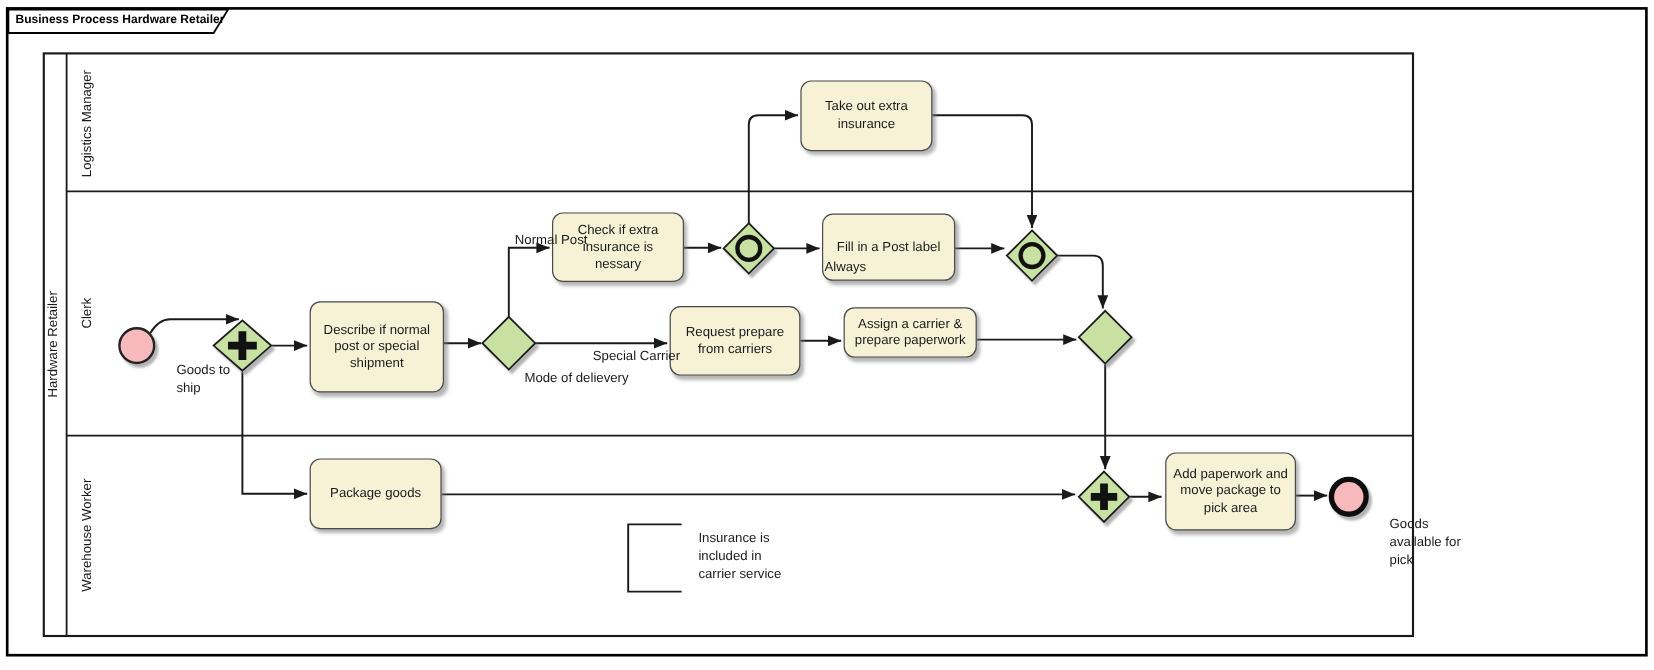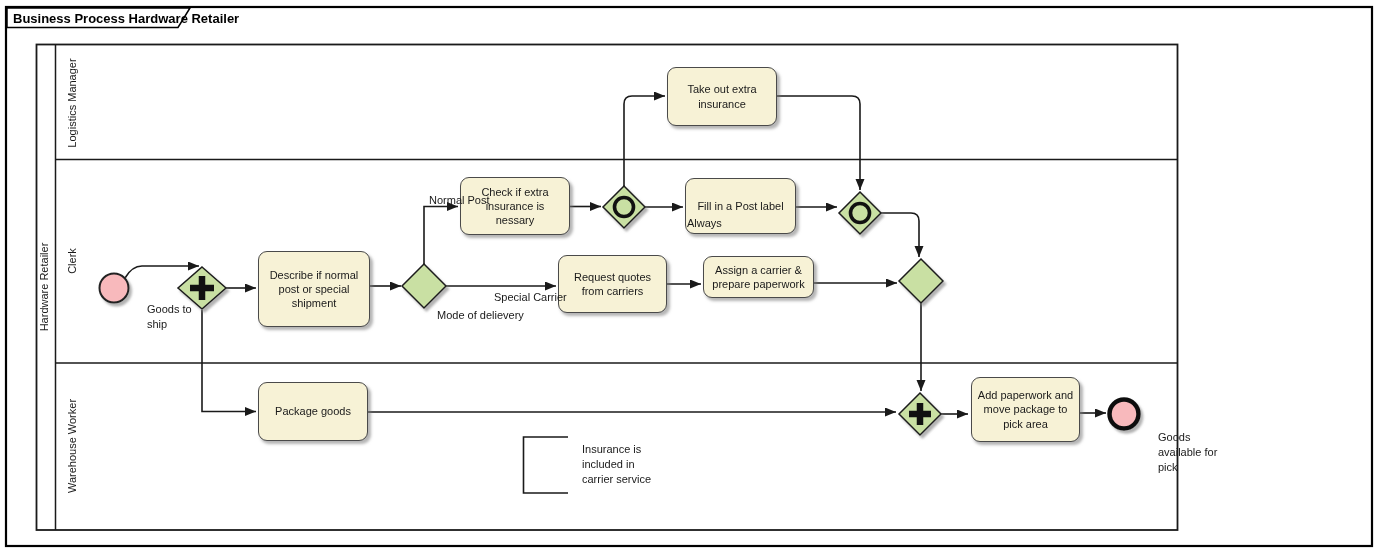--- a/index.html
+++ b/index.html
@@ -10,21 +10,21 @@
   .canvas{position:relative;width:1378px;height:558px;background:#fff;
           font-family:"Liberation Sans","DejaVu Sans",sans-serif;color:var(--text);overflow:hidden;}
   svg{position:absolute;left:0;top:0;}
   .task{position:absolute;box-sizing:border-box;background:var(--task-fill);
         border:1.4px solid var(--task-border);border-radius:9px;
         box-shadow:2.5px 3px 3px rgba(120,120,120,0.55);
         display:flex;align-items:center;justify-content:center;text-align:center;
         font-size:11px;line-height:1.3;padding:2px 4px;}
   .lbl{position:absolute;font-size:11px;line-height:1.35;color:var(--text);padding-left:48px;}
   .nowrap{white-space:nowrap;}
-  .title-tab-text{position:absolute;left:13px;top:11px;font-size:13px;font-weight:bold;color:#000;}
+  .title-tab-text{position:absolute;left:13px;top:11px;font-size:10px;font-weight:bold;color:#000;}
   svg text{font-family:"Liberation Sans","DejaVu Sans",sans-serif;font-size:11px;fill:var(--text);}
 </style>
 </head>
 <body>
 
 <div class="canvas">
 
   <svg width="1378" height="558" viewBox="0 0 1378 558">
     <defs>
       <marker id="arrow" markerUnits="userSpaceOnUse" markerWidth="12" markerHeight="10" refX="11" refY="4.5" orient="auto">
@@ -107,21 +107,21 @@
   <div class="task" style="left:460px;top:177px;width:110px;height:58px">
     <span>Check if extra insurance is nessary</span>
   </div>
   <div class="task" style="left:685px;top:178px;width:111px;height:56px">
     <span>Fill in a Post label</span>
   </div>
   <div class="task" style="left:258px;top:251px;width:112px;height:76px">
     <span>Describe if normal post or special shipment</span>
   </div>
   <div class="task" style="left:558px;top:255px;width:109px;height:58px">
-    <span>Request quotes from carriers</span>
+    <span>Request prepare from carriers</span>
   </div>
   <div class="task" style="left:703px;top:256px;width:111px;height:42px">
     <span>Assign a carrier &amp; prepare paperwork</span>
   </div>
   <div class="task" style="left:258px;top:382px;width:110px;height:59px">
     <span>Package goods</span>
   </div>
   <div class="task" style="left:971px;top:377px;width:109px;height:65px">
     <span>Add paperwork and move package to pick area</span>
   </div>

